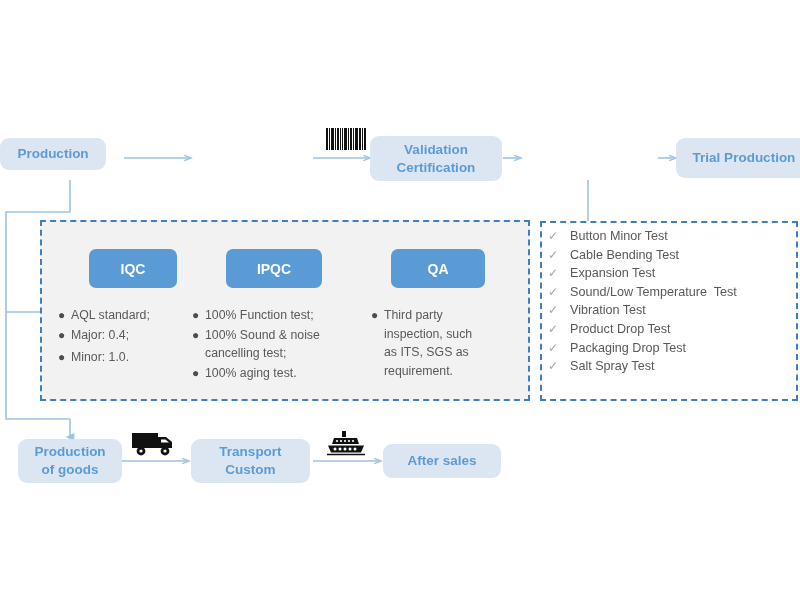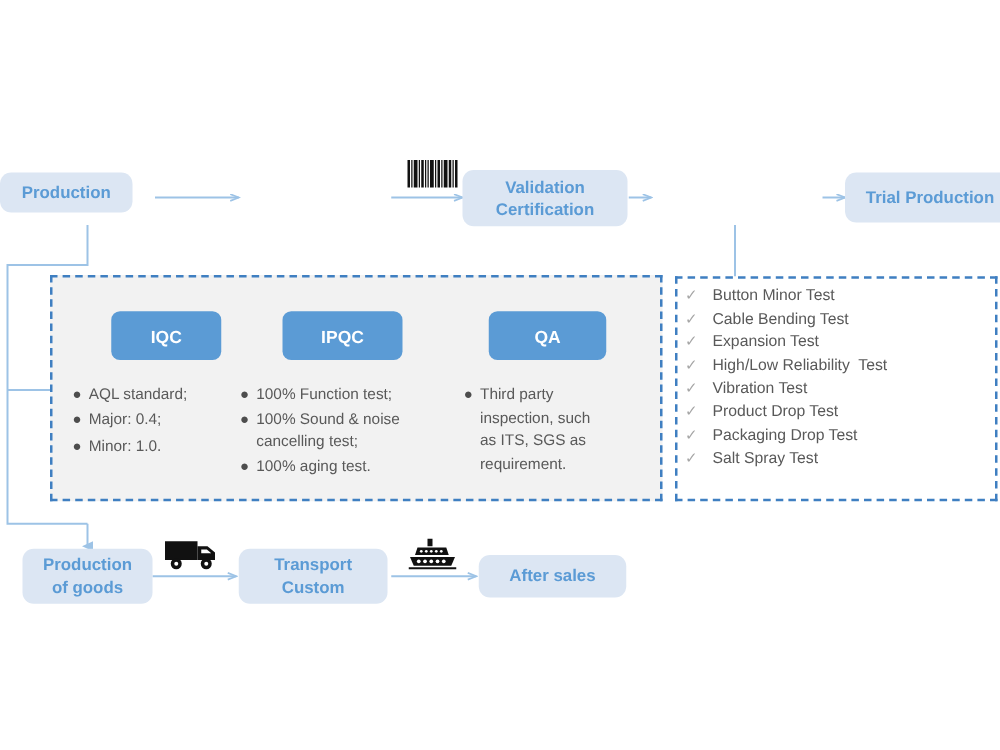--- a/index.html
+++ b/index.html
@@ -270,21 +270,21 @@
     <div class="check-row">
       <span class="check-mark">✓</span>
       <span class="check-text">Cable Bending Test</span>
     </div>
     <div class="check-row">
       <span class="check-mark">✓</span>
       <span class="check-text">Expansion Test</span>
     </div>
     <div class="check-row">
       <span class="check-mark">✓</span>
-      <span class="check-text">High/Low Reliability  Test</span>
+      <span class="check-text">Sound/Low Temperature  Test</span>
     </div>
     <div class="check-row">
       <span class="check-mark">✓</span>
       <span class="check-text">Vibration Test</span>
     </div>
     <div class="check-row">
       <span class="check-mark">✓</span>
       <span class="check-text">Product Drop Test</span>
     </div>
     <div class="check-row">

